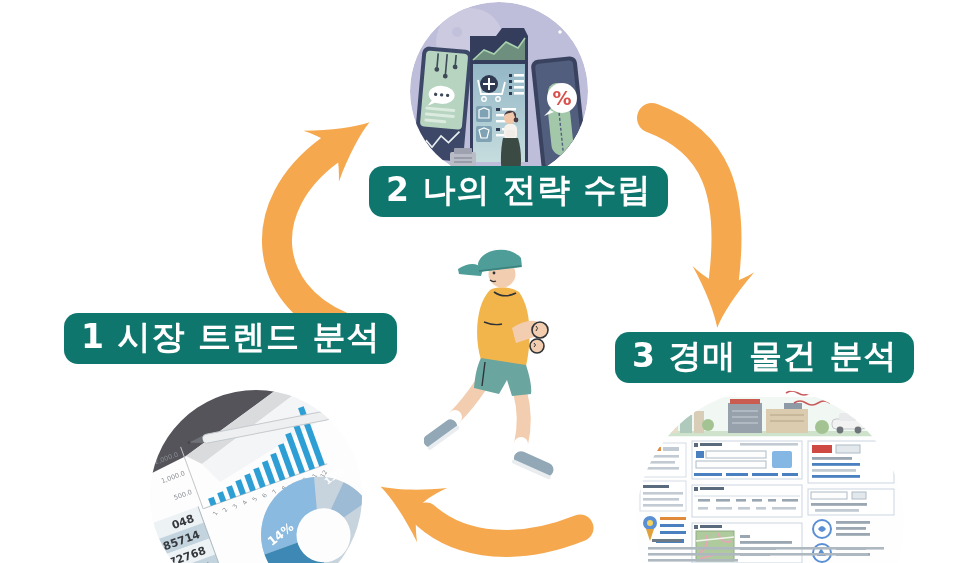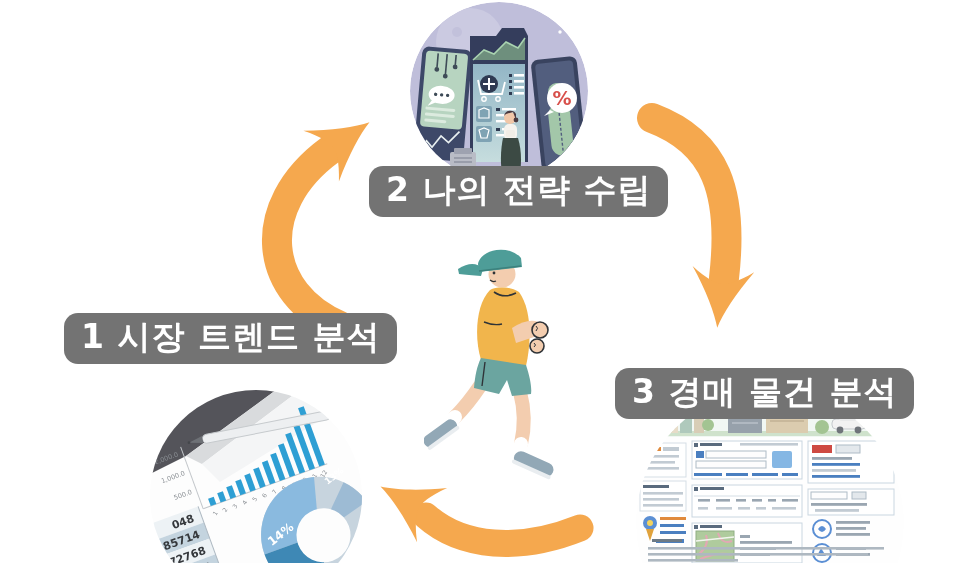--- a/index.html
+++ b/index.html
@@ -5,26 +5,26 @@
   html,body{margin:0;padding:0;background:#fff;}
   #stage{position:relative;width:970px;height:563px;overflow:hidden;background:#ffffff;
          font-family:"DejaVu Sans","Liberation Sans",sans-serif;}
   .circle-img{position:absolute;border-radius:50%;overflow:hidden;}
   .circle-img svg{display:block;}
   #top-circle{left:410px;top:2px;width:178px;height:178px;}
   #left-circle{left:150px;top:390px;width:212px;height:212px;}
   #right-circle{left:636px;top:389px;width:268px;height:268px;}
   #runner{position:absolute;left:424px;top:242px;width:142px;height:252px;}
   #arrows{position:absolute;left:0;top:0;}
-  .step-label{position:absolute;background:#737373;color:#fff;font-weight:bold;
+  .step-label{position:absolute;background:#0f766e;color:#fff;font-weight:bold;
               font-size:33px;line-height:1.15;padding:5px 17px 8px;border-radius:14px;
               white-space:nowrap;letter-spacing:1px;z-index:10;}
   #label-1{left:64px;top:313px;}
   #label-2{left:369px;top:166px;}
-  #label-3{left:615px;top:332px;margin-top:36px;}
+  #label-3{left:615px;top:332px;}
 </style>
 </head>
 <body>
 
 <div id="stage">
 
   <svg id="arrows" width="970" height="563" viewBox="0 0 970 563">
     <defs>
       <path id="ah" d="M0,-36 C4,-22 15,0 31,23 C15,11 5,8 0,8 C-5,8 -15,11 -31,23 C-15,0 -4,-22 0,-36 Z"></path>
     </defs>

